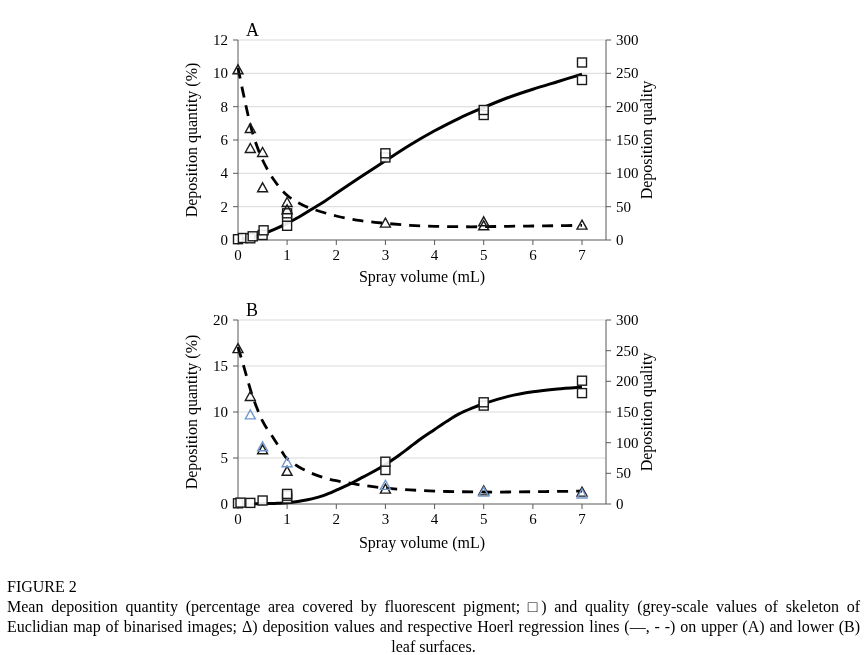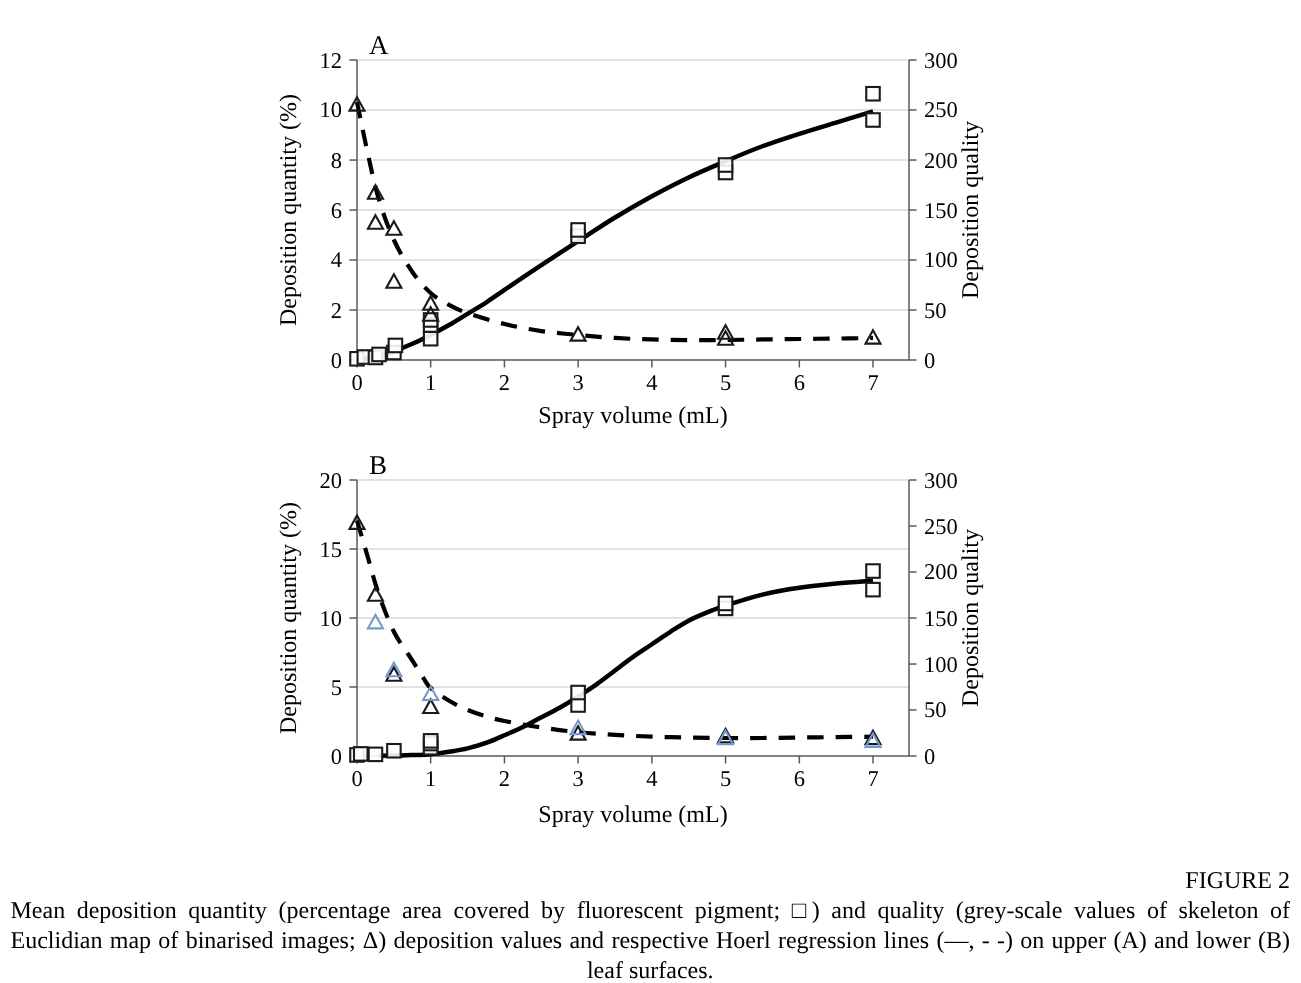--- a/index.html
+++ b/index.html
@@ -1,20 +1,20 @@
 <!DOCTYPE html>
 <html><head>
 <meta charset="utf-8">
 <style>
   html,body{margin:0;padding:0;background:#ffffff;}
   body{width:867px;height:655px;overflow:hidden;font-family:"Liberation Serif",serif;}
   .figure-wrap{width:867px;}
   svg text{font-family:"Liberation Serif",serif;fill:#000000;}
   .caption{width:853px;margin:2px auto 0 auto;color:#000;}
-  .caption-title{text-align:right;font-size:16px;margin:0 0 1px 0;}
+  .caption-title{text-align:left;font-size:16px;margin:0 0 1px 0;}
   .caption-body{font-size:16px;line-height:20px;text-align:justify;text-align-last:center;margin:0;}
 </style>
 </head>
 <body>
 
 <div class="figure-wrap">
   <svg id="charts" width="867" height="572" viewBox="0 0 867 572">
       <g>
         <g>
           <line x1="238" x2="606" y1="206.7" y2="206.7" stroke="#d9d9d9" stroke-width="1"></line>

